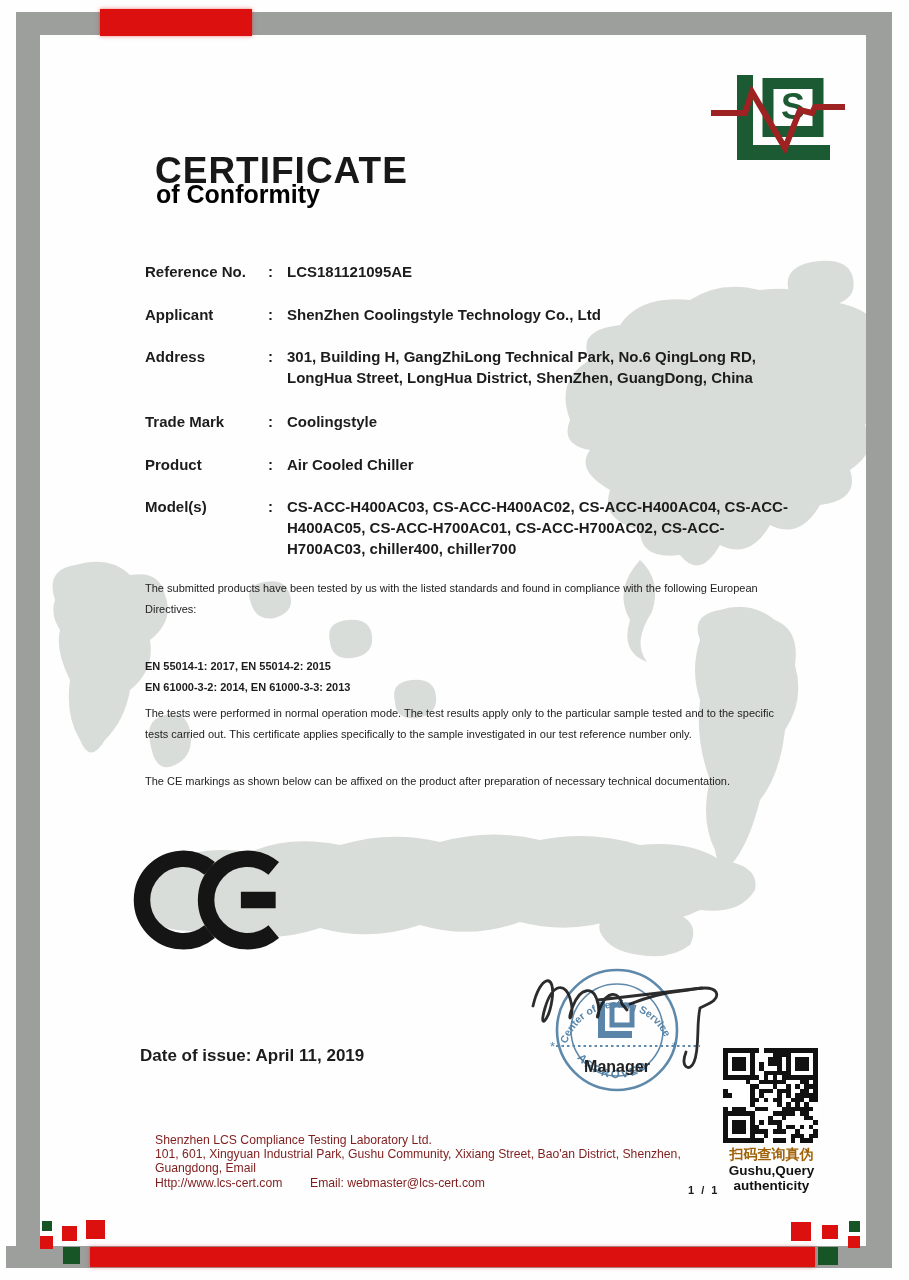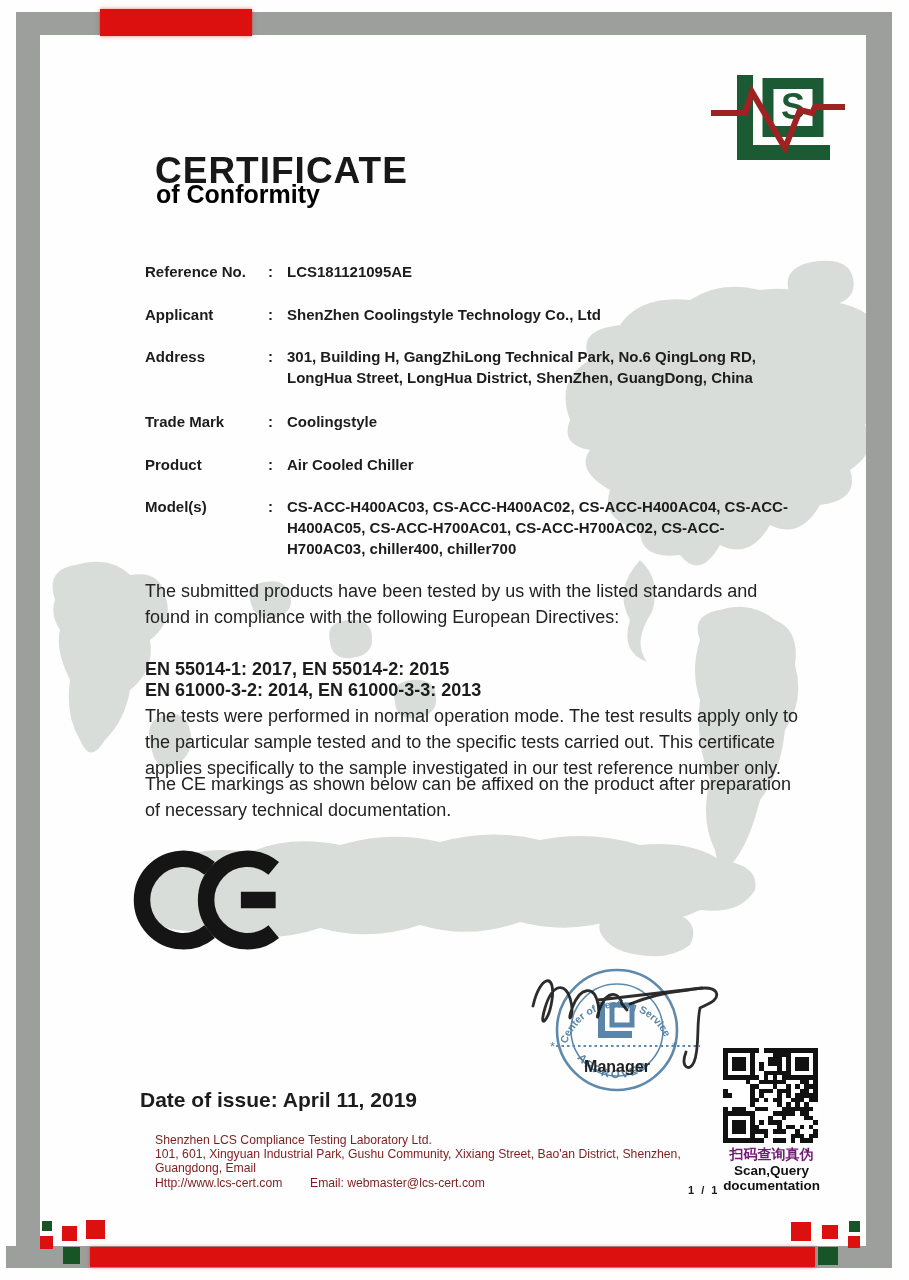--- a/index.html
+++ b/index.html
@@ -23,29 +23,29 @@
   .sq{position:absolute;}
   
   .title-main{position:absolute;left:155px;top:134px;font-size:37px;font-weight:bold;letter-spacing:1px;color:#181818;margin-top:16px;}
   .title-sub{position:absolute;left:156px;top:180px;font-size:25px;font-weight:bold;color:#000000;}
   
   .field-row{position:absolute;left:145px;width:660px;font-size:15px;font-weight:bold;line-height:21px;color:#1c1c1c;}
   .field-label{position:absolute;left:0;top:0;width:120px;}
   .field-colon{position:absolute;left:123px;top:0;}
   .field-value{position:absolute;left:142px;top:0;width:512px;}
   
-  .para{position:absolute;left:145px;width:655px;font-size:18px;line-height:26px;color:#222;}
+  .para{position:absolute;left:145px;width:655px;font-size:11px;line-height:21px;color:#222;}
   .para.bold{font-weight:bold;color:#1c1c1c;}
   
   .footer{position:absolute;left:155px;top:1133px;width:540px;font-size:12.2px;line-height:14.2px;color:#7f1d1d;}
   .footer .cols{position:relative;height:14.2px;}
   .footer .col2{position:absolute;left:155px;top:0;}
-  .date-line{position:absolute;left:140px;top:1088px;font-size:21px;font-weight:bold;color:#1c1c1c;}
+  .date-line{position:absolute;left:140px;top:1046px;font-size:17px;font-weight:bold;color:#1c1c1c;}
   .page-number{position:absolute;left:688px;top:1184px;font-size:11px;font-weight:bold;letter-spacing:2px;color:#1c1c1c;}
-  .qr-caption-zh{position:absolute;left:689px;top:1146px;width:165px;text-align:center;font-size:14px;font-weight:bold;color:#701a75;}
+  .qr-caption-zh{position:absolute;left:689px;top:1146px;width:165px;text-align:center;font-size:14px;font-weight:bold;color:#a16207;}
   .qr-caption-en{position:absolute;left:689px;top:1163px;width:165px;text-align:center;font-size:13.5px;font-weight:bold;color:#111;}
   .watermark{position:absolute;left:0;top:0;z-index:0;}
   .fg{z-index:2;}
   svg text{font-family:"Liberation Sans",sans-serif;}
 </style>
 </head>
 <body>
 
 <div class="page">
 
@@ -411,21 +411,21 @@
         <rect x="11" y="20" width="1" height="1"></rect>
         <rect x="12" y="20" width="1" height="1"></rect>
         <rect x="13" y="20" width="1" height="1"></rect>
         <rect x="15" y="20" width="1" height="1"></rect>
         <rect x="17" y="20" width="1" height="1"></rect>
         <rect x="18" y="20" width="1" height="1"></rect>
         <rect x="19" y="20" width="1" height="1"></rect>
       </g>
   </svg>
   <div class="qr-caption-zh">扫码查询真伪</div>
-  <div class="qr-caption-en">Scan,Query documentation</div>
+  <div class="qr-caption-en">Gushu,Query authenticity</div>
 
   <div class="page-number fg">1 / 1</div>
 
   <div class="footer fg">
     <div>Shenzhen LCS Compliance Testing Laboratory Ltd.</div>
     <div>101, 601, Xingyuan Industrial Park, Gushu Community, Xixiang Street, Bao'an District, Shenzhen,</div>
     <div>Guangdong, Email</div>
     <div class="cols">
       <span>Http://www.lcs-cert.com</span>
       <span class="col2">Email: webmaster@lcs-cert.com</span>

